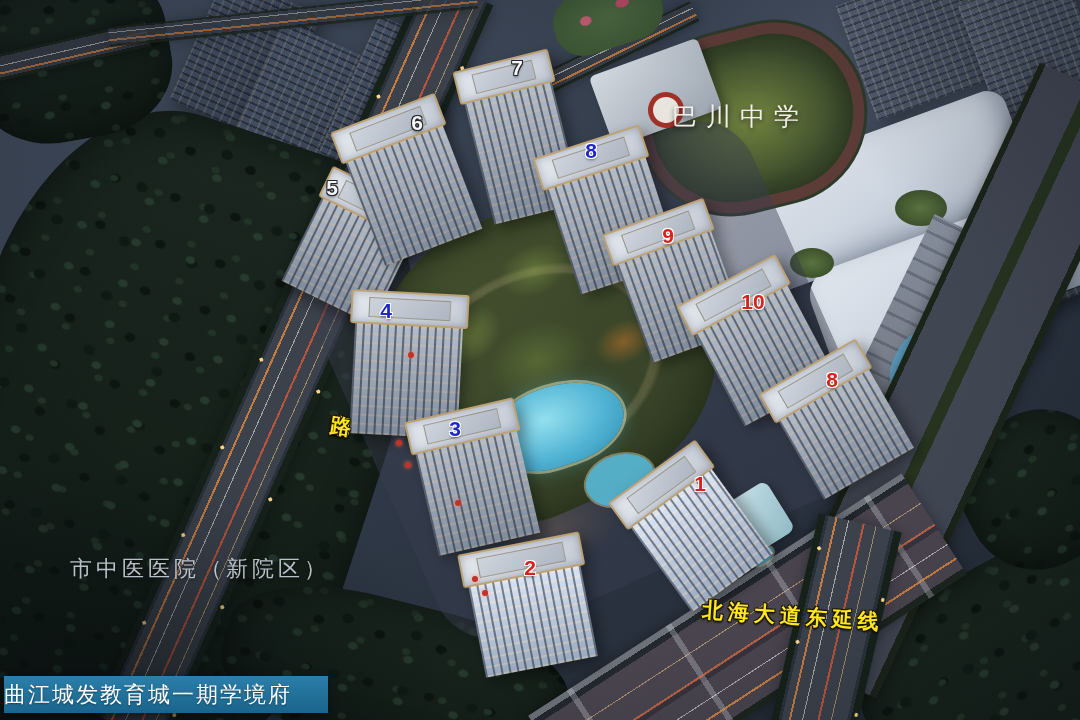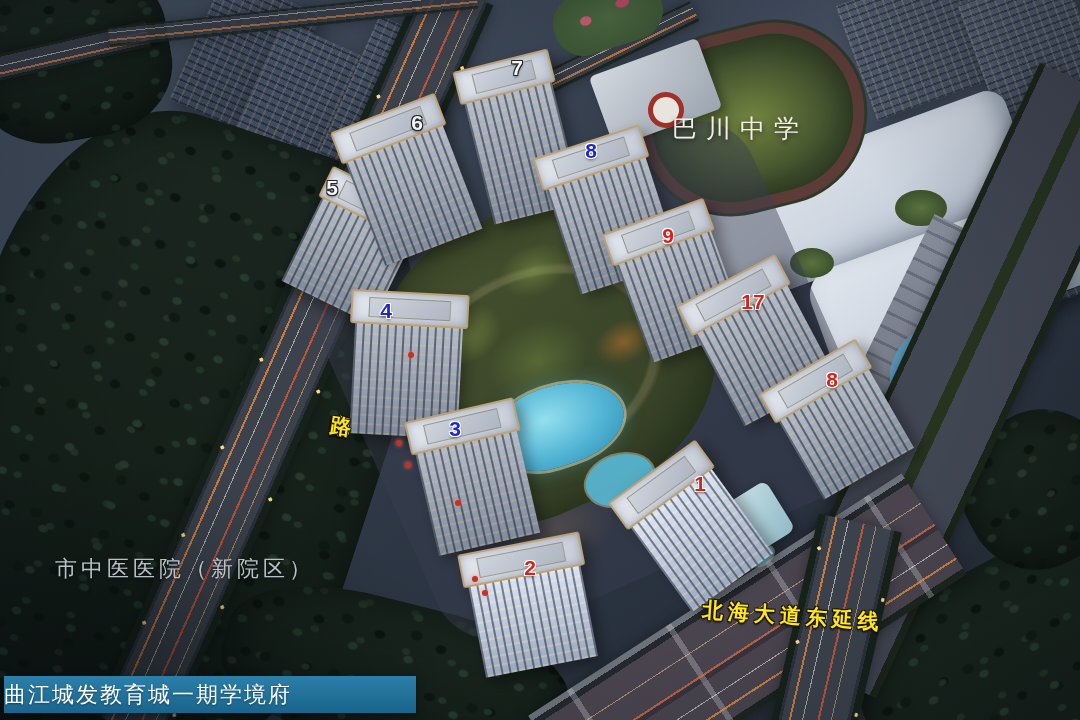--- a/index.html
+++ b/index.html
@@ -117,31 +117,31 @@
       radial-gradient(12px 8px at 66% 35%, #b04860 50%, transparent 65%),
       radial-gradient(#4a6540,#375030);}
 
   
   .marker{transform:translate(-50%,-50%);font-weight:bold;font-size:21px;line-height:1;
     font-family:"Liberation Sans",sans-serif;}
   .marker.red{color:#d7231d;text-shadow:-1px -1px 0 #fff,1px -1px 0 #fff,-1px 1px 0 #fff,1px 1px 0 #fff,0 2px 3px rgba(0,0,0,.55);}
   .marker.blue{color:#1e27cc;text-shadow:-1px -1px 0 #fff,1px -1px 0 #fff,-1px 1px 0 #fff,1px 1px 0 #fff,0 2px 3px rgba(0,0,0,.55);}
   .marker.white{color:#f5f6f8;text-shadow:-1px -1px 0 #24262a,1px -1px 0 #24262a,-1px 1px 0 #24262a,1px 1px 0 #24262a,0 2px 3px rgba(0,0,0,.6);}
   .cn-serif{font-family:"DejaVu Serif","Liberation Serif",serif;}
-  .lbl-school{left:672px;top:112px;font-size:25px;letter-spacing:9px;color:#f2efe8;
+  .lbl-school{left:672px;top:100px;font-size:25px;letter-spacing:9px;color:#f2efe8;
     text-shadow:0 2px 5px rgba(0,0,0,.6);}
-  .lbl-hospital{left:55px;top:554px;font-size:22px;letter-spacing:4px;color:rgba(201,207,215,.92);
+  .lbl-hospital{left:70px;top:554px;font-size:22px;letter-spacing:4px;color:rgba(201,207,215,.92);
     text-shadow:0 1px 3px rgba(0,0,0,.55);}
   .yellow-lbl{color:#ffe71f;font-weight:bold;
     text-shadow:-1px -1px 0 #1a1400,1px -1px 0 #1a1400,-1px 1px 0 #1a1400,1px 1px 0 #1a1400,0 2px 2px rgba(0,0,0,.7);}
   .lbl-avenue{left:702px;top:602px;font-size:21px;letter-spacing:5px;transform:rotate(4deg);}
   .lbl-road-left{left:332px;top:414px;display:flex;flex-direction:column;gap:4px;
     transform:rotate(9deg);font-size:21px;line-height:1;}
   .lbl-road-left span{position:static;}
-  .banner{left:4px;top:676px;width:412px;height:37px;z-index:12;
+  .banner{left:4px;top:676px;width:324px;height:37px;z-index:12;
     background:linear-gradient(180deg,#2b7fa9 0%,#19648c 100%);
     box-shadow:0 2px 8px rgba(0,0,0,.4);}
   .banner span{position:static;display:block;text-align:center;line-height:37px;
     font-size:22px;letter-spacing:2px;color:#ffffff;text-shadow:0 1px 2px rgba(0,0,0,.4);}
   .vignette{inset:0;z-index:10;pointer-events:none;background:
      radial-gradient(520px 340px at 8% 96%, rgba(4,9,11,.5), transparent 70%),
      radial-gradient(700px 500px at 50% 50%, transparent 60%, rgba(8,12,18,.22) 100%);}
   .z2{z-index:2}.z3{z-index:3}.z4{z-index:4}.z5{z-index:5}.z6{z-index:6}
   .z7{z-index:7}.z8{z-index:8}.z9{z-index:9}.z11{z-index:11}
 </style>
@@ -249,21 +249,21 @@
 
   <div class="marker red z11" style="left:700px;top:483px;">1</div>
   <div class="marker red z11" style="left:530px;top:567px;">2</div>
   <div class="marker blue z11" style="left:455px;top:428px;">3</div>
   <div class="marker blue z11" style="left:386px;top:310px;">4</div>
   <div class="marker white z11" style="left:332px;top:187px;">5</div>
   <div class="marker white z11" style="left:417px;top:122px;">6</div>
   <div class="marker white z11" style="left:517px;top:67px;">7</div>
   <div class="marker blue z11" style="left:591px;top:150px;">8</div>
   <div class="marker red z11" style="left:668px;top:235px;">9</div>
-  <div class="marker red z11" style="left:753px;top:301px;">17</div>
+  <div class="marker red z11" style="left:753px;top:301px;">10</div>
   <div class="marker red z11" style="left:832px;top:379px;">8</div>
 
   <div class="lbl-school cn-serif z11">巴川中学</div>
   <div class="lbl-hospital cn-serif z11">市中医医院（新院区）</div>
   <div class="lbl-avenue yellow-lbl cn-serif z11">北海大道东延线</div>
   <div class="lbl-road-left yellow-lbl cn-serif z11">
     <span>巴</span>
     <span>中</span>
     <span>路</span>
   </div>

